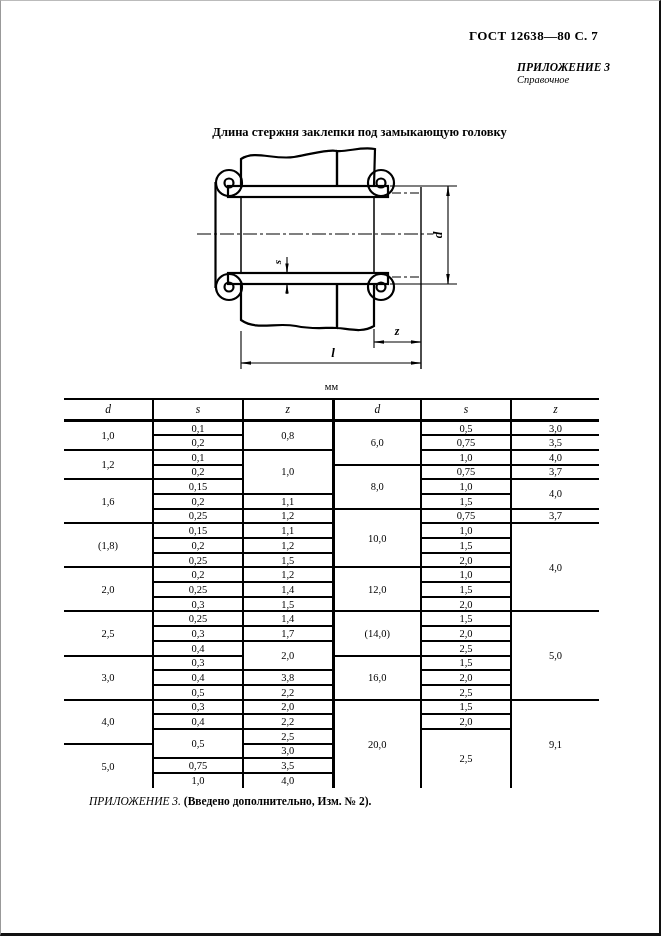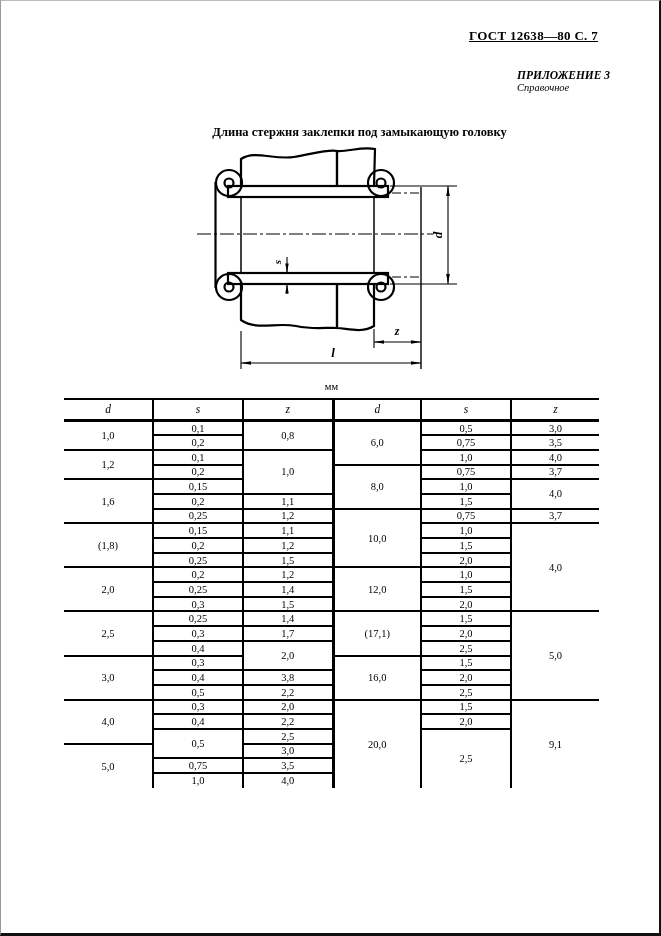--- a/index.html
+++ b/index.html
@@ -4,22 +4,22 @@
 <style>
   html,body{margin:0;padding:0;background:#e8e8e8;}
   .page{
     position:relative;width:661px;height:936px;background:#ffffff;
     box-sizing:border-box;overflow:hidden;
     border-top:1px solid #bbb;border-left:1px solid #999;
     border-right:2px solid #111;border-bottom:3px solid #111;
     font-family:"Liberation Serif","DejaVu Serif",serif;color:#000;
   }
   .abs{position:absolute;}
-  .gost-header{top:27px;right:61px;font-size:13px;font-weight:bold;letter-spacing:.3px;text-decoration:underline;}
-  .annex{top:68px;left:516px;font-size:11.5px;line-height:12px;}
+  .gost-header{top:27px;right:61px;font-size:13px;font-weight:bold;letter-spacing:.3px;}
+  .annex{top:60px;left:516px;font-size:11.5px;line-height:12px;}
   .annex .l1{font-weight:bold;font-style:italic;}
   .annex .l2{font-style:italic;font-size:10.5px;margin-top:1px;}
   .doc-title{top:124px;left:0;width:661px;text-align:center;font-weight:bold;font-size:12.5px;padding-left:28px;}
   .units{top:380px;left:0;width:661px;text-align:center;font-size:10.5px;}
   .footer{top:794px;left:88px;font-size:11.5px;}
   .footer .fi{font-style:italic;}
   .footer .fb{font-weight:bold;}
 
   
   table.dim{
@@ -220,21 +220,21 @@
         </tr>
         <tr>
           <td class="c1">0,3</td>
           <td class="c2">1,5</td>
           <td class="c4">2,0</td>
         </tr>
         <tr>
           <td class="c0" rowspan="3">2,5</td>
           <td class="c1">0,25</td>
           <td class="c2">1,4</td>
-          <td class="c3" rowspan="3">(17,1)</td>
+          <td class="c3" rowspan="3">(14,0)</td>
           <td class="c4">1,5</td>
           <td class="c5" rowspan="6">5,0</td>
         </tr>
         <tr>
           <td class="c1">0,3</td>
           <td class="c2">1,7</td>
           <td class="c4">2,0</td>
         </tr>
         <tr>
           <td class="c1">0,4</td>
@@ -283,14 +283,18 @@
           <td class="c1">0,75</td>
           <td class="c2">3,5</td>
         </tr>
         <tr>
           <td class="c1">1,0</td>
           <td class="c2">4,0</td>
         </tr>
       </tbody>
   </table>
 
+  <div class="abs footer">
+    <span class="fi">ПРИЛОЖЕНИЕ 3.</span>
+    <span class="fb">(Введено дополнительно, Изм. № 2).</span>
+  </div>
 
 </div>
 
 </body></html>

